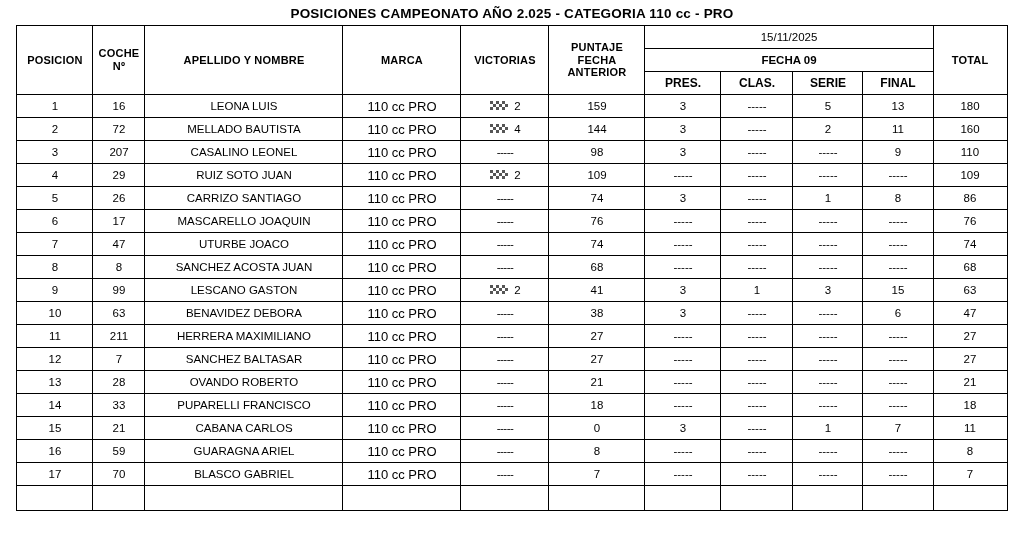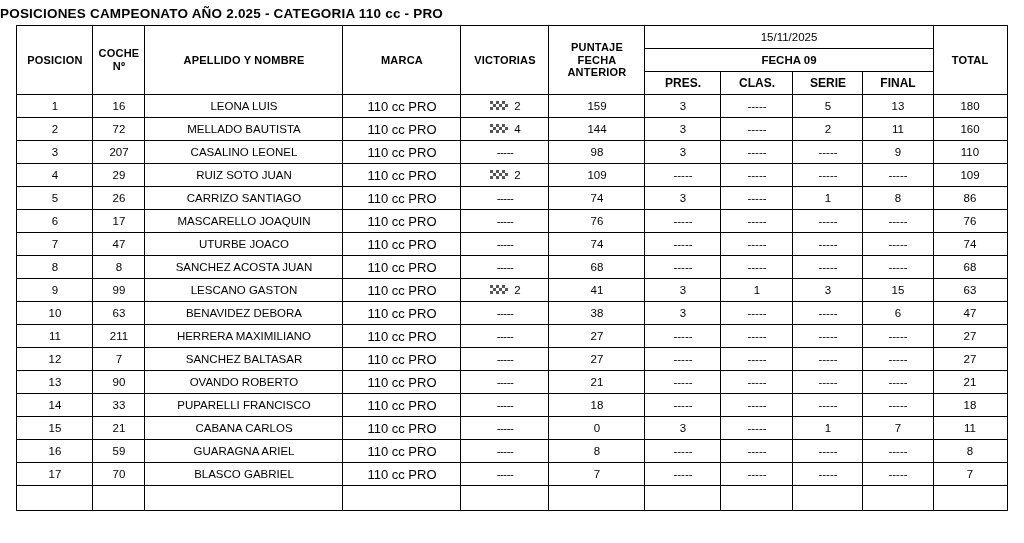--- a/index.html
+++ b/index.html
@@ -15,20 +15,21 @@
     overflow: hidden;
   }
   .page {
     position: relative;
     width: 1024px;
     height: 543px;
     box-sizing: border-box;
     padding: 0;
   }
   .doc-title {
+    text-align: center;
     font-size: 13.5px;
     font-weight: bold;
     letter-spacing: 0.2px;
     margin: 4px 0 4px 0;
     padding-top: 2px;
   }
   table.standings {
     border-collapse: collapse;
     table-layout: fixed;
     margin: 0 auto;
@@ -385,21 +386,21 @@
           <td><span class="dash">-----</span></td>
           <td class="num-cell">27</td>
           <td class="num-cell">-----</td>
           <td class="num-cell">-----</td>
           <td class="num-cell">-----</td>
           <td class="num-cell">-----</td>
           <td class="total-cell">27</td>
         </tr>
         <tr>
           <td class="num-cell">13</td>
-          <td class="num-cell">90</td>
+          <td class="num-cell">28</td>
           <td class="name-cell">OVANDO ROBERTO</td>
           <td class="marca-cell">110 cc PRO</td>
           <td><span class="dash">-----</span></td>
           <td class="num-cell">21</td>
           <td class="num-cell">-----</td>
           <td class="num-cell">-----</td>
           <td class="num-cell">-----</td>
           <td class="num-cell">-----</td>
           <td class="total-cell">21</td>
         </tr>

